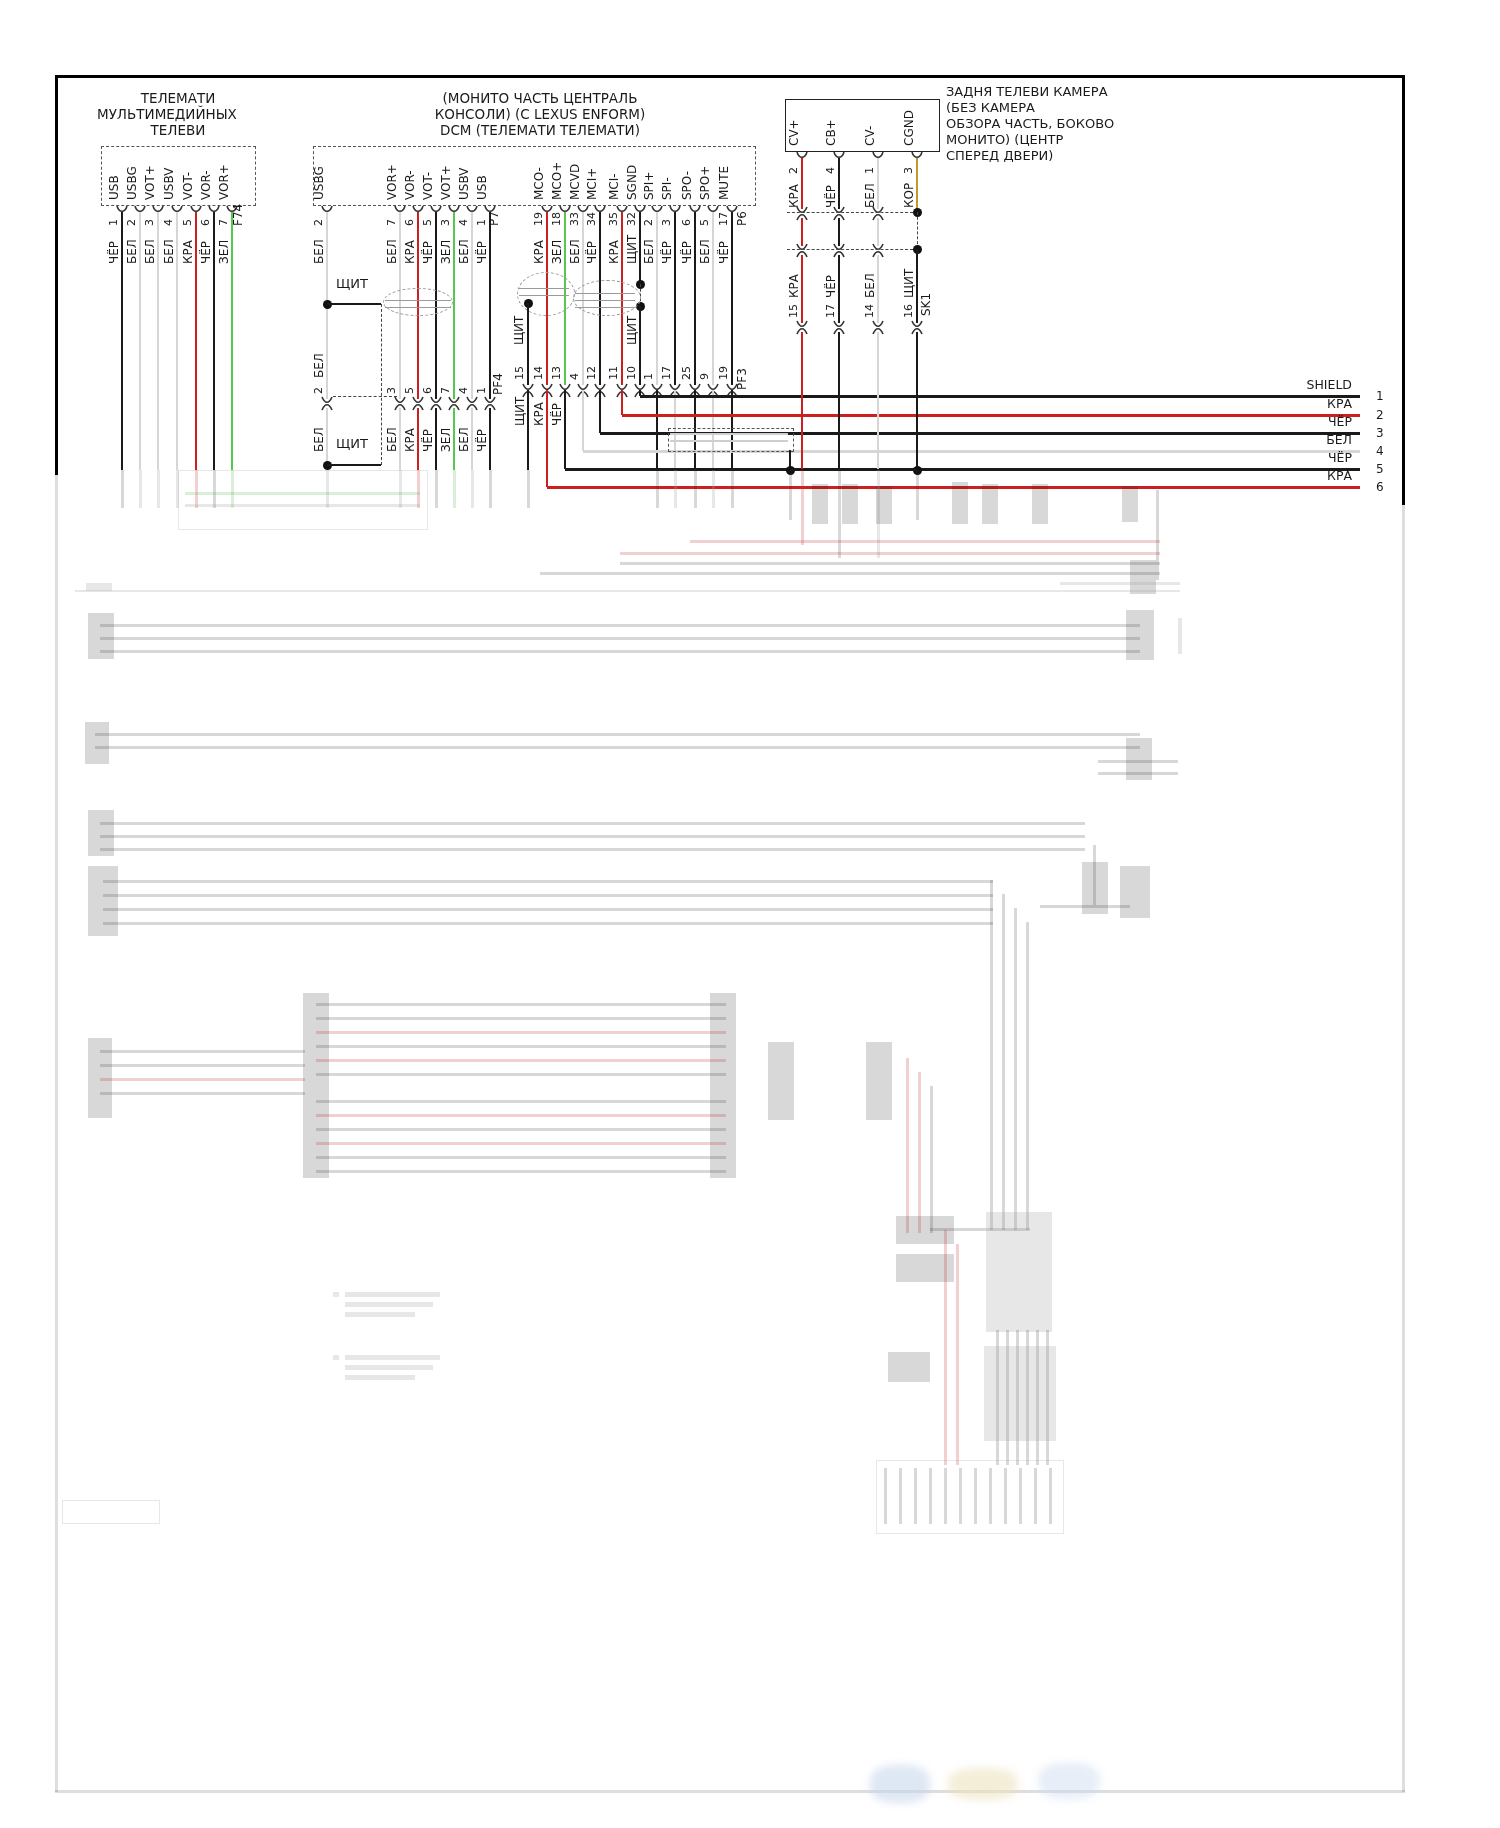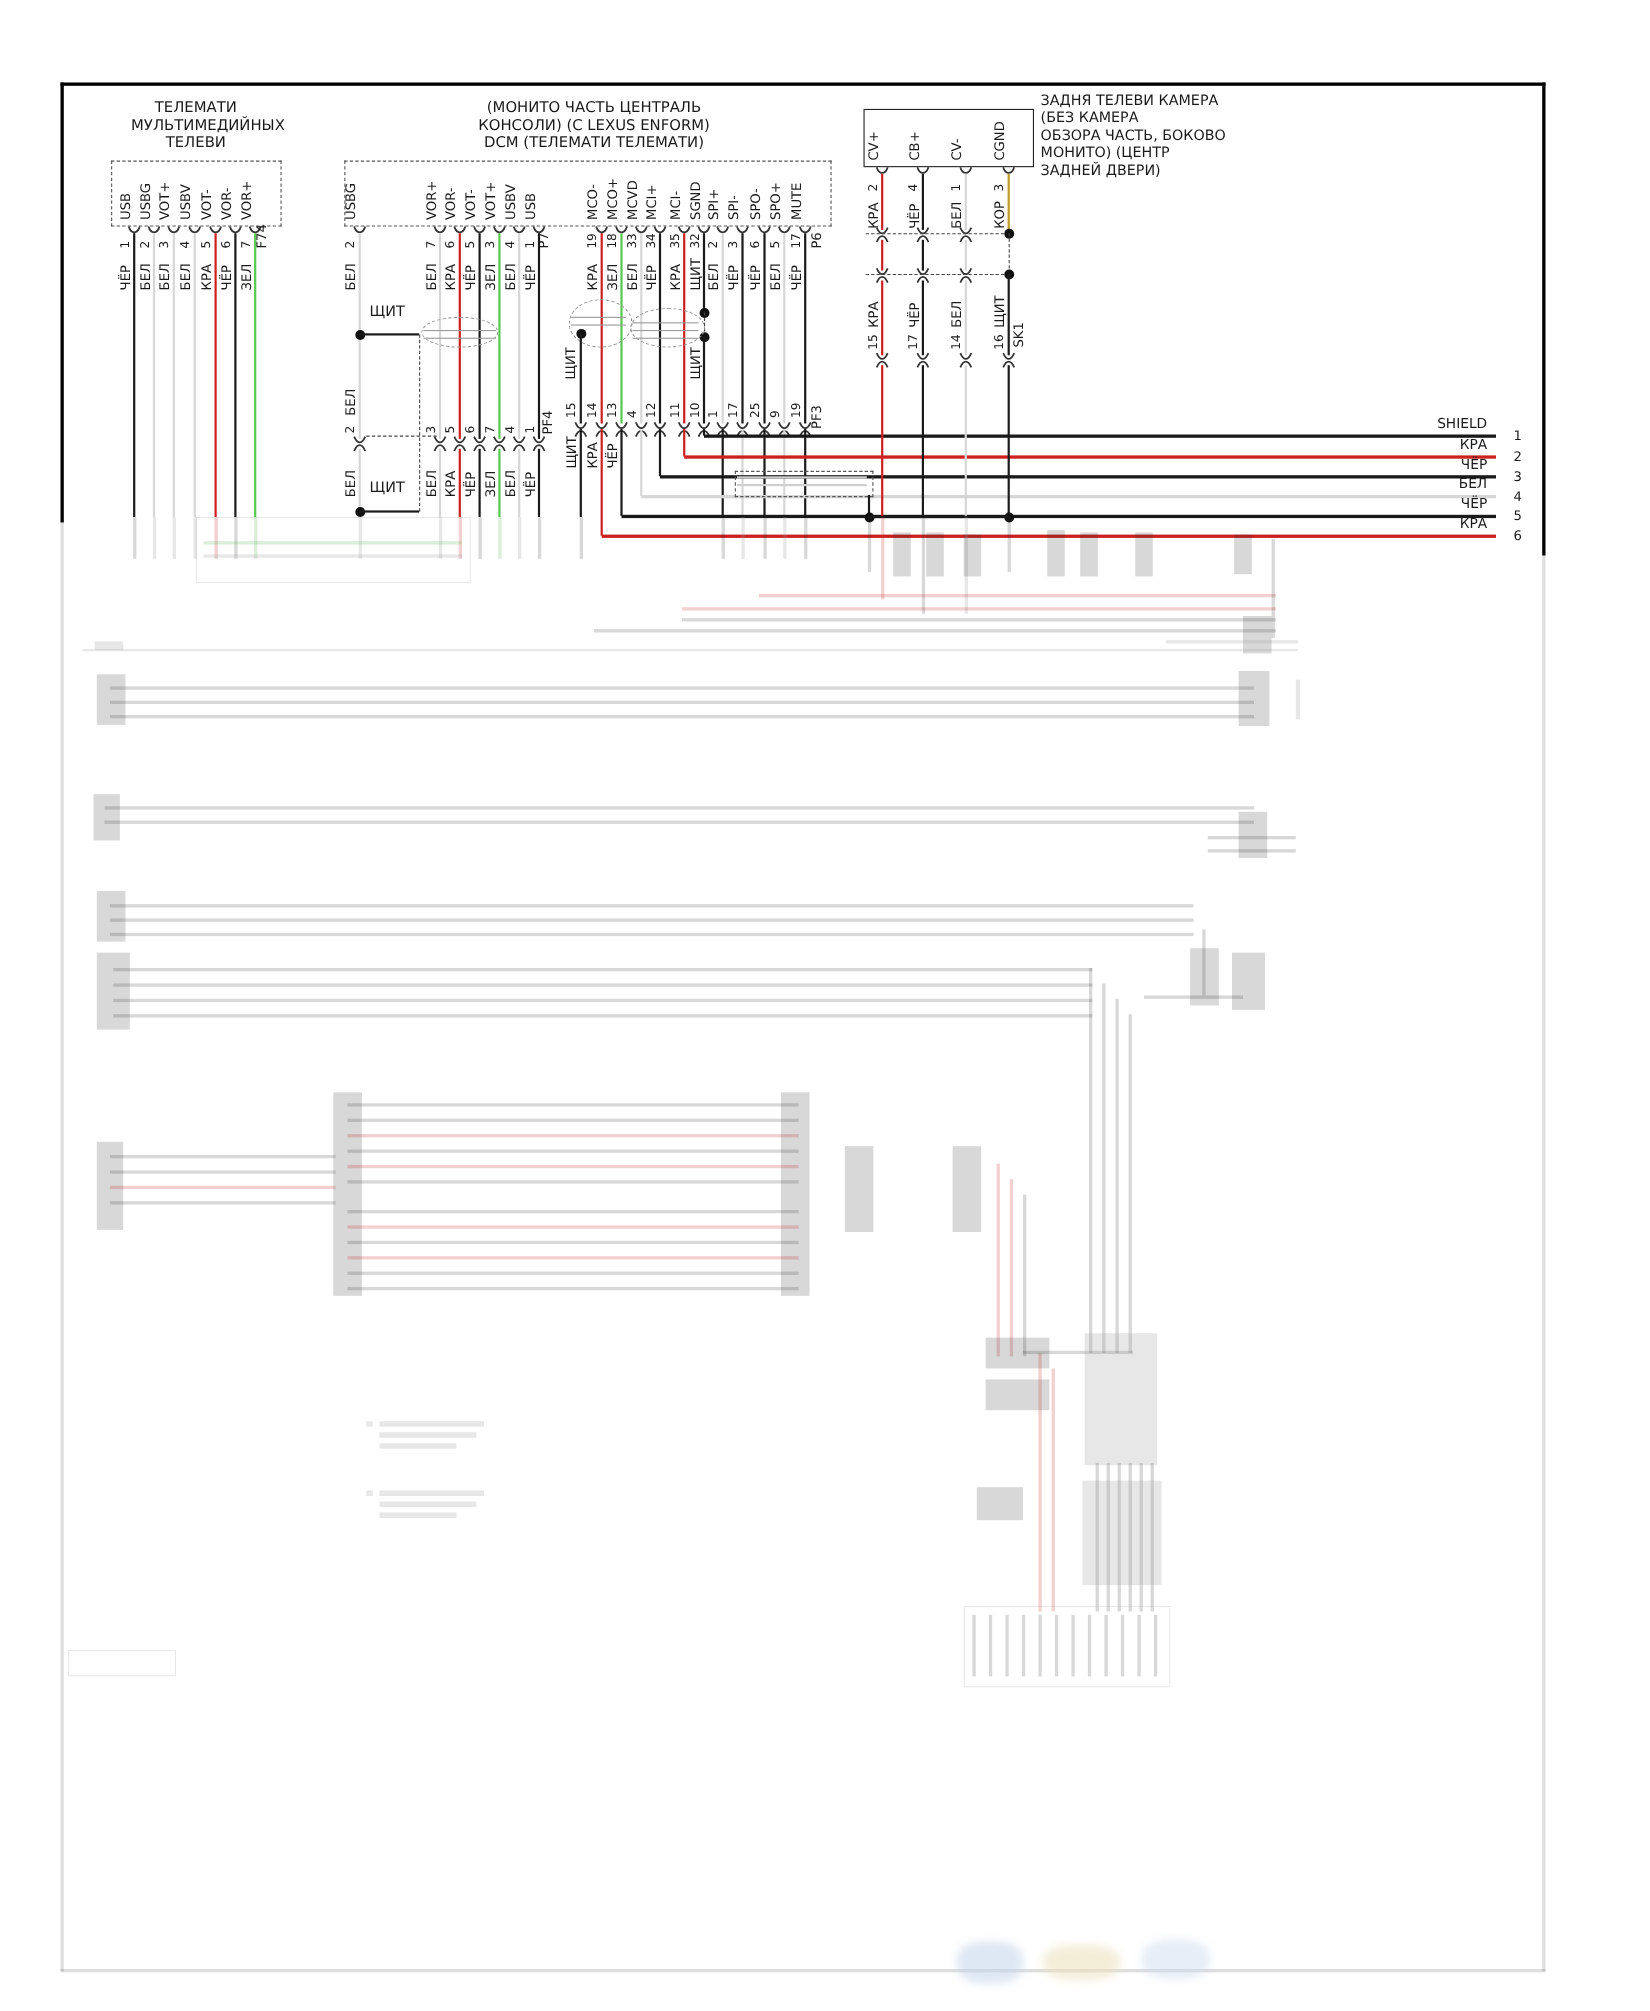--- a/index.html
+++ b/index.html
@@ -23,21 +23,21 @@
   <div id="border-layer">
       <div class="abs" style="left: 55px; top: 75px; width: 1350px; height: 3px; background: rgb(0, 0, 0);"></div>
       <div class="abs" style="left: 55px; top: 75px; width: 2.5px; height: 400px; background: rgb(0, 0, 0);"></div>
       <div class="abs" style="left: 1402px; top: 75px; width: 2.5px; height: 430px; background: rgb(0, 0, 0);"></div>
       <div class="abs" style="left: 55px; top: 475px; width: 2.5px; height: 1317px; background: rgba(0, 0, 0, 0.13);"></div>
       <div class="abs" style="left: 1402px; top: 505px; width: 2.5px; height: 1287px; background: rgba(0, 0, 0, 0.13);"></div>
       <div class="abs" style="left: 55px; top: 1790px; width: 1350px; height: 2.5px; background: rgba(0, 0, 0, 0.13);"></div>
     </div>
   <div id="crisp">
       <div class="t" style="left: 97px; top: 90px; font-size: 13.5px; width: 162px; text-align: center;">ТЕЛЕМАТИ</div>
-      <div class="t" style="left: 97px; top: 106px; font-size: 13.5px; width: 162px; text-align: right;">МУЛЬТИМЕДИЙНЫХ</div>
+      <div class="t" style="left: 97px; top: 106px; font-size: 13.5px; width: 162px; text-align: left;">МУЛЬТИМЕДИЙНЫХ</div>
       <div class="t" style="left: 97px; top: 122px; font-size: 13.5px; width: 162px; text-align: center;">ТЕЛЕВИ</div>
       <div class="dashbox" style="left: 101px; top: 146px; width: 153px; height: 58px;"></div>
       <div class="rot" style="left: 121px; top: 186px; font-size: 12px;">USB</div>
       <svg width="12" height="9" style="left: 116px; top: 205px;">
         <path d="M1,1 C3,8 9,8 11,1" stroke="#333" stroke-width="1.6" fill="none"></path>
       </svg>
       <div class="rot" style="left: 121px; top: 212px; font-size: 11px;">1</div>
       <div class="rot" style="left: 121px; top: 250px; font-size: 12px;">ЧЁР</div>
       <div class="abs" style="left: 120.7px; top: 212px; width: 2.6px; height: 258px; background: rgb(26, 26, 26);"></div>
       <div class="rot" style="left: 139px; top: 186px; font-size: 12px;">USBG</div>
@@ -396,21 +396,21 @@
       <div class="t" style="left: 1212px; top: 450px; width: 140px; text-align: right; font-size: 12.5px;">ЧЁР</div>
       <div class="t" style="left: 1376px; top: 462px; font-size: 12px;">5</div>
       <div class="abs" style="left: 547px; top: 485.5px; width: 813px; height: 3px; background: rgb(204, 32, 32);"></div>
       <div class="t" style="left: 1212px; top: 468px; width: 140px; text-align: right; font-size: 12.5px;">КРА</div>
       <div class="t" style="left: 1376px; top: 480px; font-size: 12px;">6</div>
       <div class="solidbox" style="left: 785px; top: 99px; width: 153px; height: 51px;"></div>
       <div class="t" style="left: 946px; top: 84px; font-size: 13px;">ЗАДНЯ ТЕЛЕВИ КАМЕРА</div>
       <div class="t" style="left: 946px; top: 100px; font-size: 13px;">(БЕЗ КАМЕРА</div>
       <div class="t" style="left: 946px; top: 116px; font-size: 13px;">ОБЗОРА ЧАСТЬ, БОКОВО</div>
       <div class="t" style="left: 946px; top: 132px; font-size: 13px;">МОНИТО) (ЦЕНТР</div>
-      <div class="t" style="left: 946px; top: 148px; font-size: 13px;">ЗАДНЕЙ ДВЕРИ)</div>
+      <div class="t" style="left: 946px; top: 148px; font-size: 13px;">СПЕРЕД ДВЕРИ)</div>
       <div class="rot" style="left: 801px; top: 132px; font-size: 12px;">CV+</div>
       <svg width="12" height="9" style="left: 796px; top: 151px;">
         <path d="M1,1 C3,8 9,8 11,1" stroke="#333" stroke-width="1.6" fill="none"></path>
       </svg>
       <div class="rot" style="left: 801px; top: 160px; font-size: 11px;">2</div>
       <div class="rot" style="left: 801px; top: 194px; font-size: 12px;">КРА</div>
       <div class="rot" style="left: 801px; top: 284px; font-size: 12px;">КРА</div>
       <div class="rot" style="left: 801px; top: 304px; font-size: 11px;">15</div>
       <div class="abs" style="left: 800.7px; top: 158px; width: 2.6px; height: 312px; background: rgb(204, 32, 32);"></div>
       <div class="abs" style="left: 799.5px; top: 209px; width: 5px; height: 9px; background: rgb(255, 255, 255);"></div>

